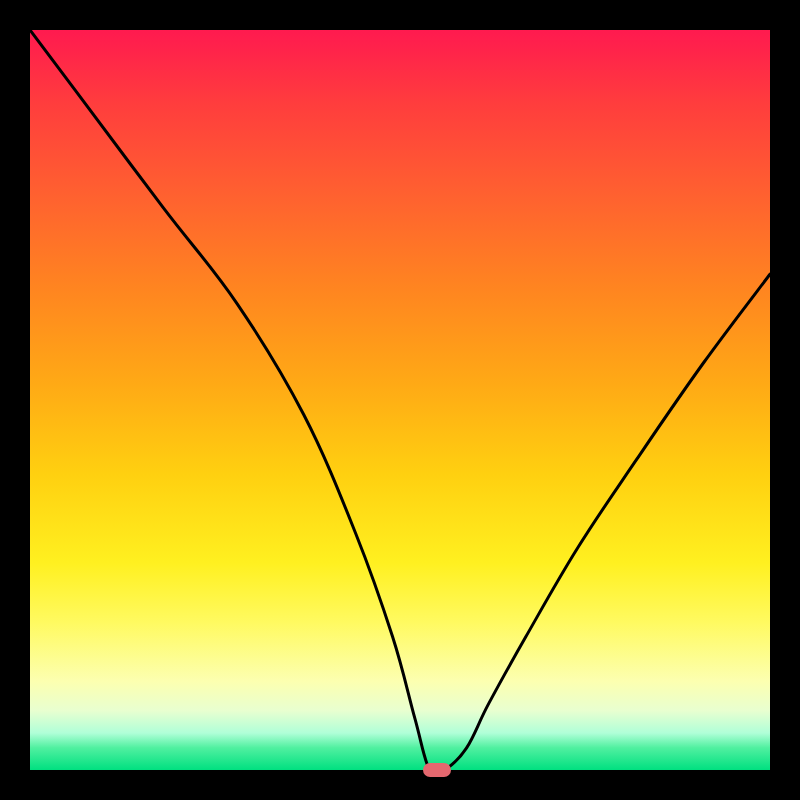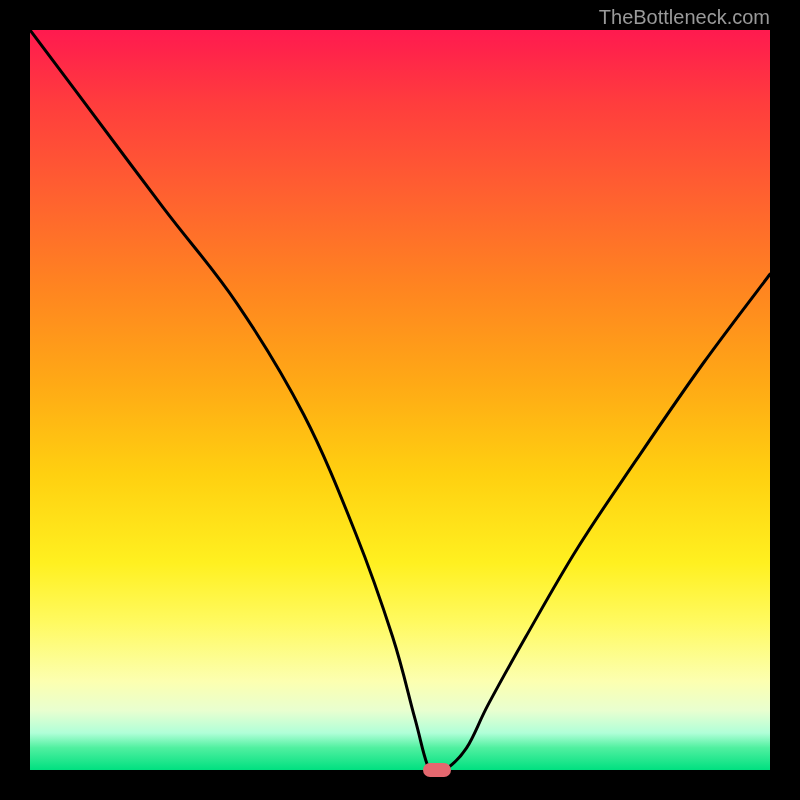--- a/index.html
+++ b/index.html
@@ -65,21 +65,20 @@
     height: 14px;
     background: #e4686f;
     border-radius: 7px;
     transform: translate(-50%, -50%);
   }
 </style>
 </head>
 <body>
 
 <div class="chart-container">
-  <div class="attribution">TheBottleneck.com</div>
 
   <div class="plot-area">
     <svg class="curve" viewBox="0 0 740 740" preserveAspectRatio="none">
       <path id="curve-path" d="M 0.0 0.0 C 8.0 10.7, 20.4 27.2, 44.4 59.2 C 68.4 91.2, 103.9 139.0, 133.2 177.6 C 162.5 216.2, 181.9 236.5, 207.2 273.8 C 232.5 311.1, 252.5 343.5, 273.8 384.8 C 295.1 426.1, 309.6 463.2, 325.6 503.2 C 341.6 543.2, 351.9 573.5, 362.6 606.8 C 373.3 640.1, 378.1 664.2, 384.8 688.2 C 391.5 712.2, 394.3 730.7, 399.6 740.0 C 404.9 749.3, 407.7 744.0, 414.4 740.0 C 421.1 736.0, 428.6 729.8, 436.6 717.8 C 444.6 705.8, 448.1 693.4, 458.8 673.4 C 469.5 653.4, 479.8 634.8, 495.8 606.8 C 511.8 578.8, 527.6 550.0, 547.6 518.0 C 567.6 486.0, 584.2 462.5, 606.8 429.2 C 629.4 395.9, 649.4 366.3, 673.4 333.0 C 697.4 299.7, 728.0 260.2, 740.0 244.2"></path>
     </svg>
     <div id="marker" class="marker" style="left: 407px; top: 740px; background: rgb(228, 104, 111);"></div>
   </div>
 </div>
 
 </body></html>

